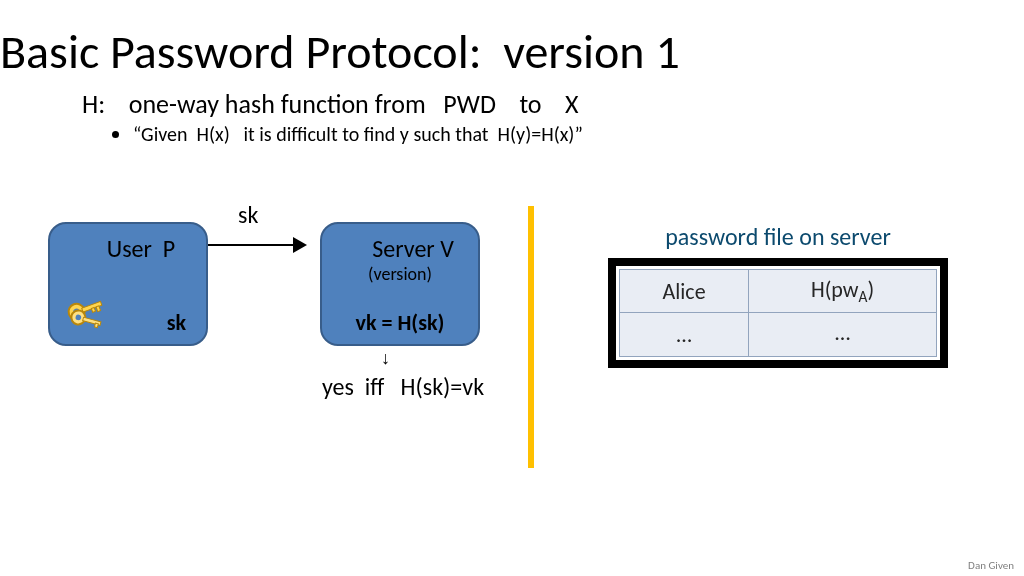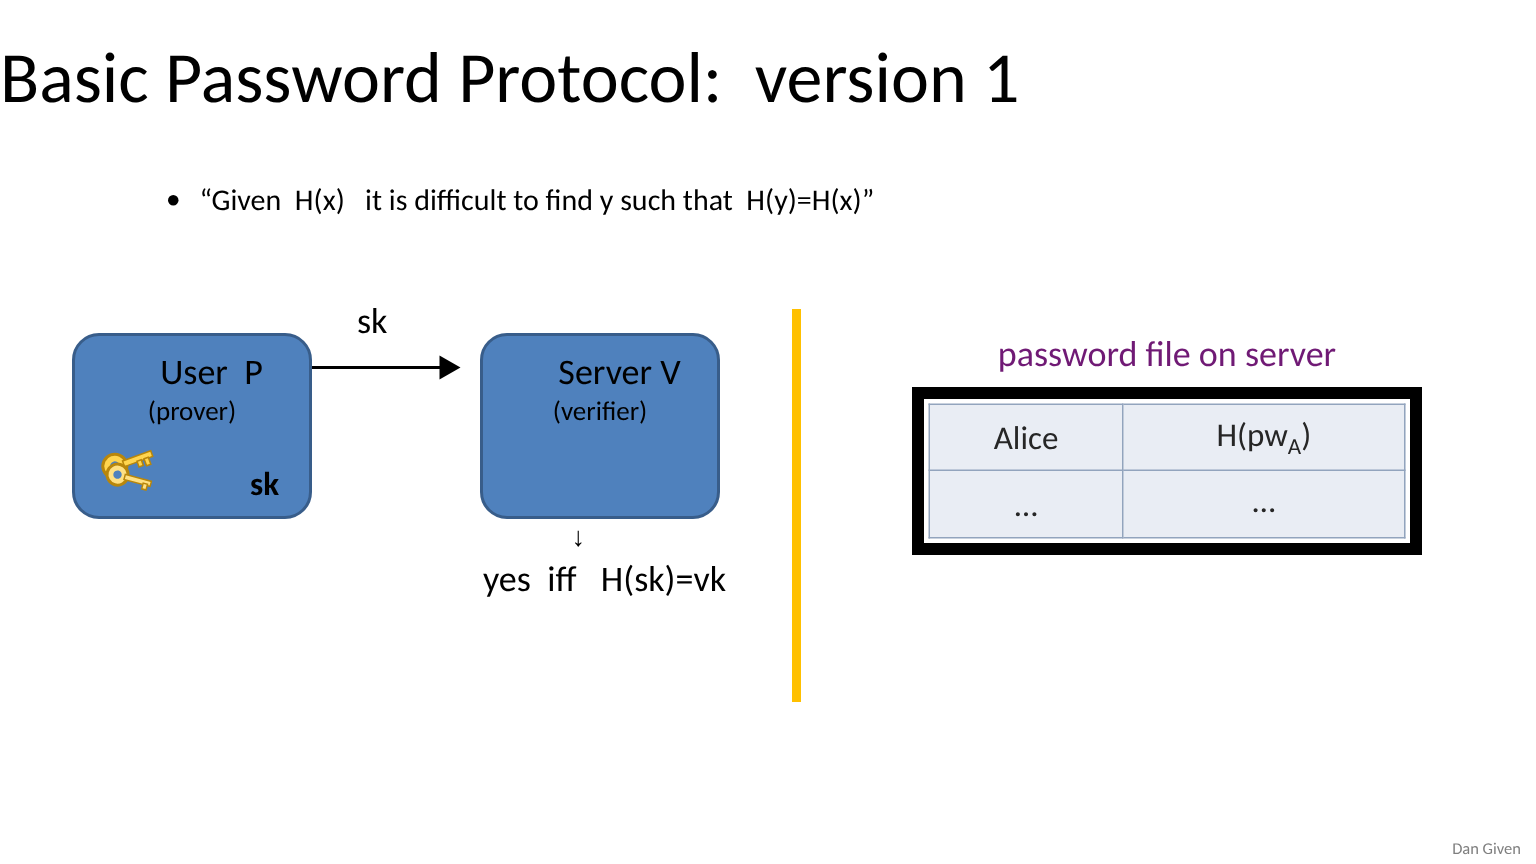--- a/index.html
+++ b/index.html
@@ -17,44 +17,44 @@
   .box-sub { font-size: 18px; margin-top: 0; color: #000; }
   .box-bottom { position: absolute; bottom: 8px; left: 0; width: 100%; text-align: center; font-size: 22px; font-weight: 700; color: #000; }
   .user-box .box-bottom { text-align: right; padding-right: 20px; }
   .keys-icon { position: absolute; bottom: 6px; left: 14px; }
   .arrow-wrap { position: absolute; top: 232px; left: 208px; width: 100px; height: 30px; }
   .arrow-line { position: absolute; top: 12px; left: 0; width: 86px; height: 2px; background: #000; }
   .arrow-head { position: absolute; top: 5px; left: 85px; width: 0; height: 0; border-left: 14px solid #000; border-top: 8px solid transparent; border-bottom: 8px solid transparent; }
   .arrow-label { position: absolute; top: 200px; left: 238px; font-size: 24px; }
   .down-arrow { position: absolute; top: 348px; left: 381px; font-size: 18px; font-family: Arial; }
   .yes-iff { position: absolute; top: 372px; left: 278px; font-size: 24px; margin-left: 44px; }
-  .file-caption { position: absolute; top: 222px; left: 608px; width: 340px; text-align: center; font-size: 24px; color: #701a75; }
+  .file-caption { position: absolute; top: 222px; left: 608px; width: 340px; text-align: center; font-size: 24px; color: #0c4a6e; }
   .table-wrap { position: absolute; top: 258px; left: 608px; width: 340px; border: 8px solid #000000; padding: 3px; background: #fff; }
   table.pwfile { width: 100%; border-collapse: collapse; }
   table.pwfile td { border: 1px solid #92a4bd; background: #e9edf4; font-size: 22px; text-align: center; padding: 6px 0; color: #262626; }
   .sub { font-size: 0.7em; vertical-align: sub; }
   .attribution { position: absolute; bottom: 4px; right: 10px; font-size: 11px; color: #7f7f7f; }
 </style>
 </head>
 <body>
 
 <div class="slide">
 
   <div class="title">Basic Password Protocol:&nbsp; version 1</div>
 
+  <div class="def-line">H:&nbsp;&nbsp;&nbsp; one-way hash function from&nbsp;&nbsp; PWD&nbsp;&nbsp;&nbsp; to&nbsp;&nbsp;&nbsp; X</div>
 
   <div class="bullet-row">
     <span class="bullet-dot"></span><span>“Given&nbsp; H(x)&nbsp;&nbsp; it is difficult to find y such that&nbsp; H(y)=H(x)”</span>
   </div>
 
   <div class="divider"></div>
 
   <div class="user-box">
     <div class="box-title">User&nbsp; P</div>
-    <div class="box-sub">(prover)</div>
     <span class="keys-icon">
       <svg width="48" height="40" viewBox="0 0 48 40">
         <g transform="rotate(-20 24 20)">
           <circle cx="14" cy="14" r="8" fill="#ffd54f" stroke="#b8860b" stroke-width="2"></circle>
           <circle cx="14" cy="14" r="3.2" fill="#4f81bd"></circle>
           <rect x="20" y="12.5" width="20" height="4" fill="#ffd54f" stroke="#b8860b" stroke-width="1"></rect>
           <rect x="34" y="16" width="3" height="5" fill="#ffd54f" stroke="#b8860b" stroke-width="1"></rect>
           <rect x="29" y="16" width="3" height="4" fill="#ffd54f" stroke="#b8860b" stroke-width="1"></rect>
         </g>
         <g transform="rotate(15 24 26)">
@@ -69,21 +69,22 @@
   </div>
 
   <div class="arrow-label">sk</div>
   <div class="arrow-wrap">
     <div class="arrow-line"></div>
     <div class="arrow-head"></div>
   </div>
 
   <div class="server-box">
     <div class="box-title">Server V</div>
-    <div class="box-sub">(verifier)</div>
+    <div class="box-sub">(version)</div>
+    <div class="box-bottom">vk = H(sk)</div>
   </div>
 
   <div class="down-arrow">↓</div>
   <div class="yes-iff">yes&nbsp; iff&nbsp;&nbsp; H(sk)=vk</div>
 
   <div class="file-caption">password file on server</div>
   <div class="table-wrap">
     <table class="pwfile">
       <tbody>
           <tr>

